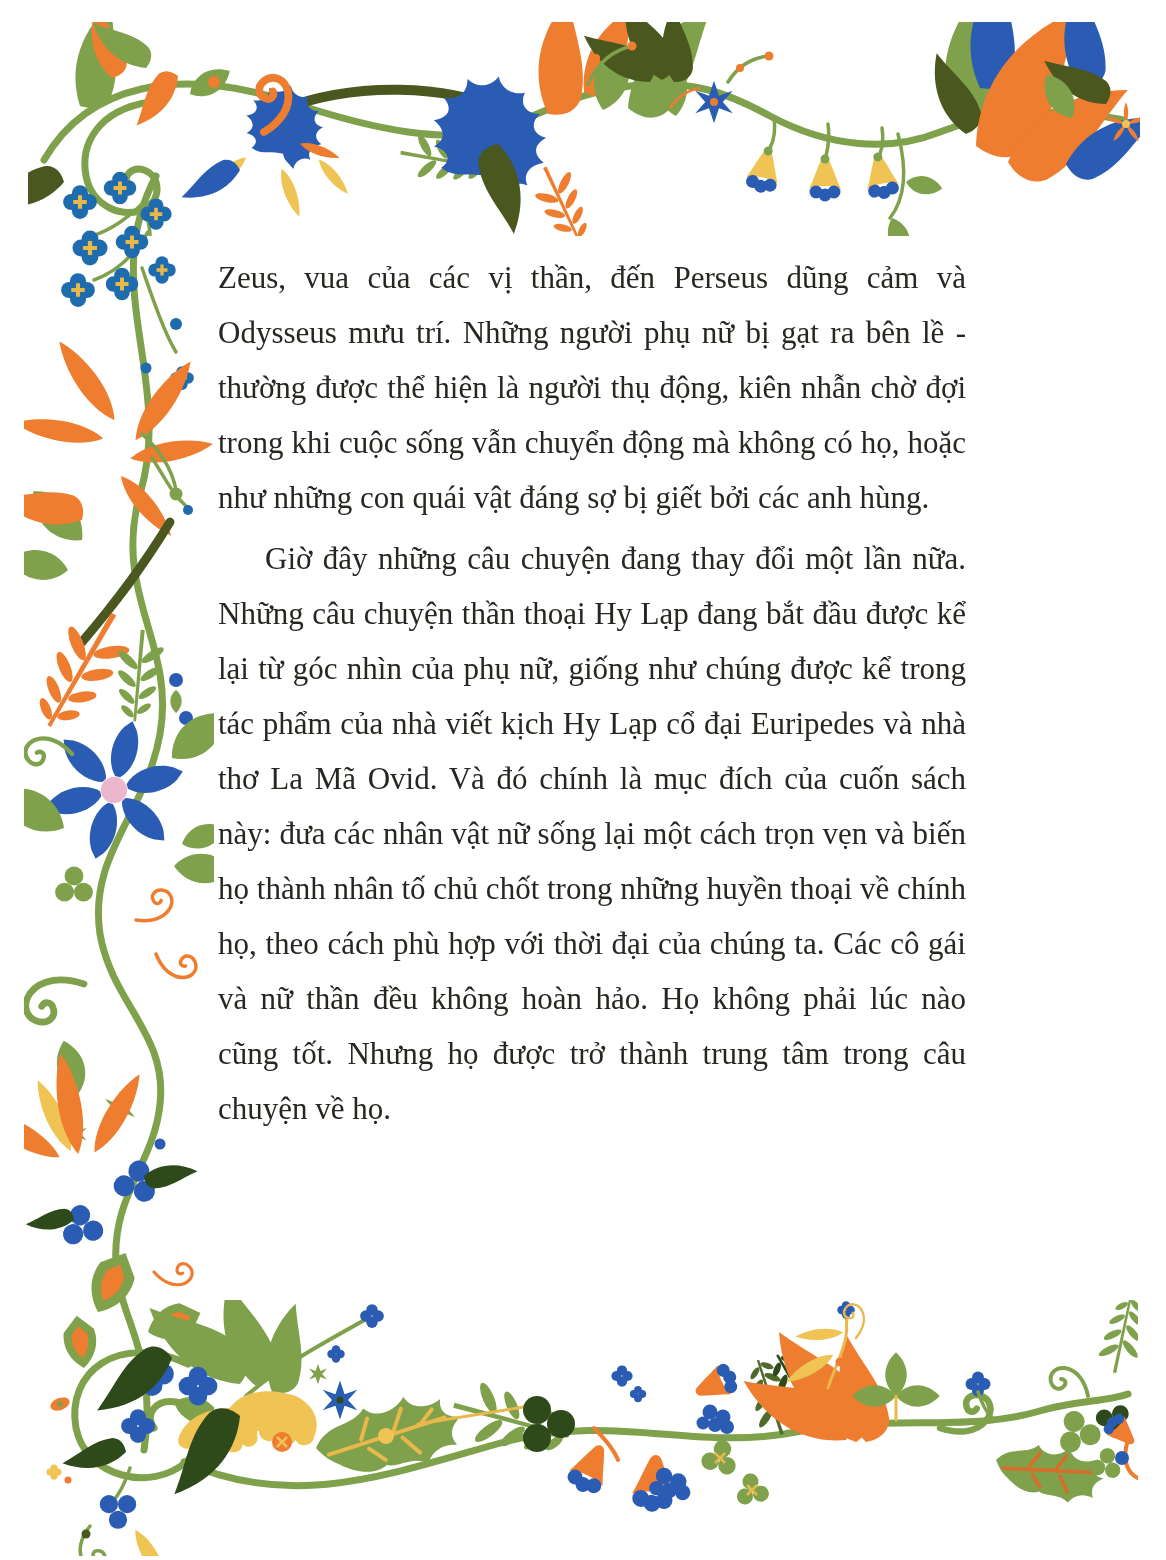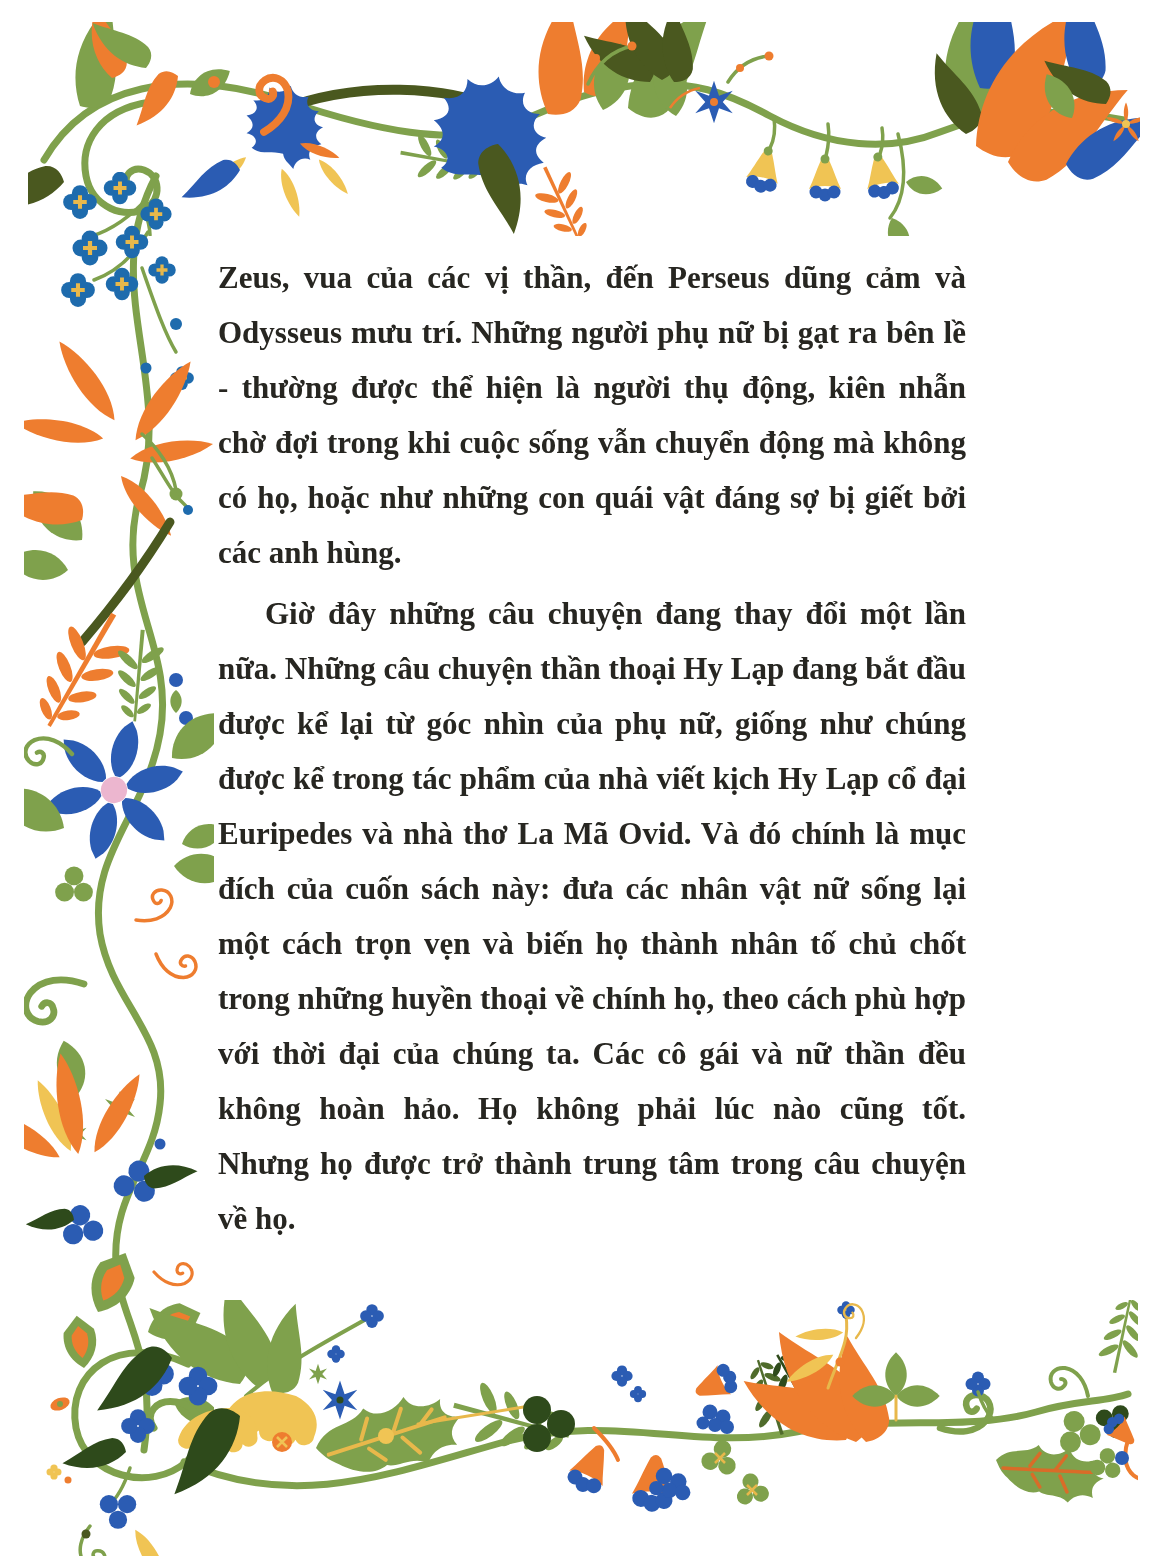--- a/index.html
+++ b/index.html
@@ -18,21 +18,21 @@
   .vine-thin{stroke:#7FA14C;stroke-width:3.5;fill:none;stroke-linecap:round;}
   .text-block{
     position:absolute;
     left:218px;top:250px;width:748px;
     color:#272621;
     font-size:31px;
     line-height:55px;
     text-align:justify;
     text-justify:inter-word;
   }
-  .para{margin:0;font-weight:bold;}
+  .para{margin:0;}
   .para.indented{text-indent:47px;margin-top:6px;}
 </style>
 </head>
 <body>
 
 <div class="page">
 
   <svg class="border border-top" width="1112" height="214" viewBox="0 0 1112 214" xmlns="http://www.w3.org/2000/svg">
     <defs>
       <path id="lf" d="M0 0 C-13 -10 -17 -30 0 -46 C17 -30 13 -10 0 0 Z"></path>

